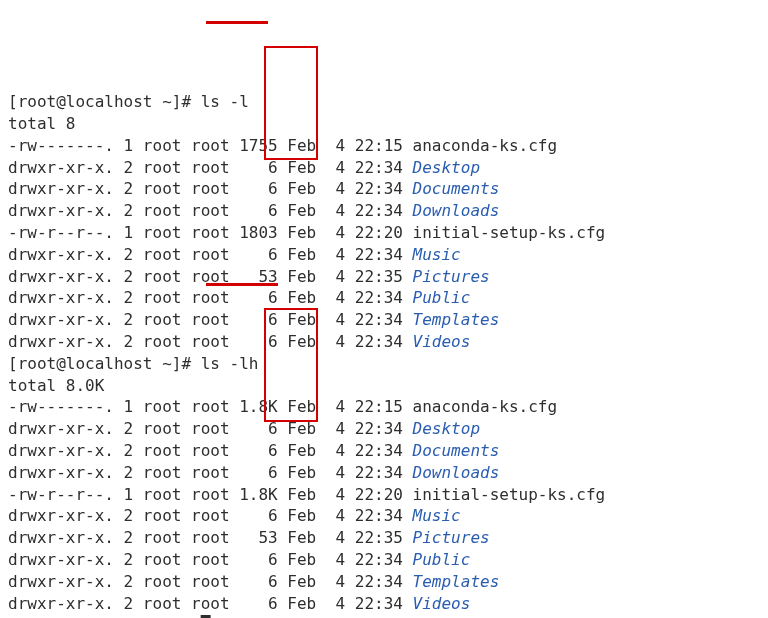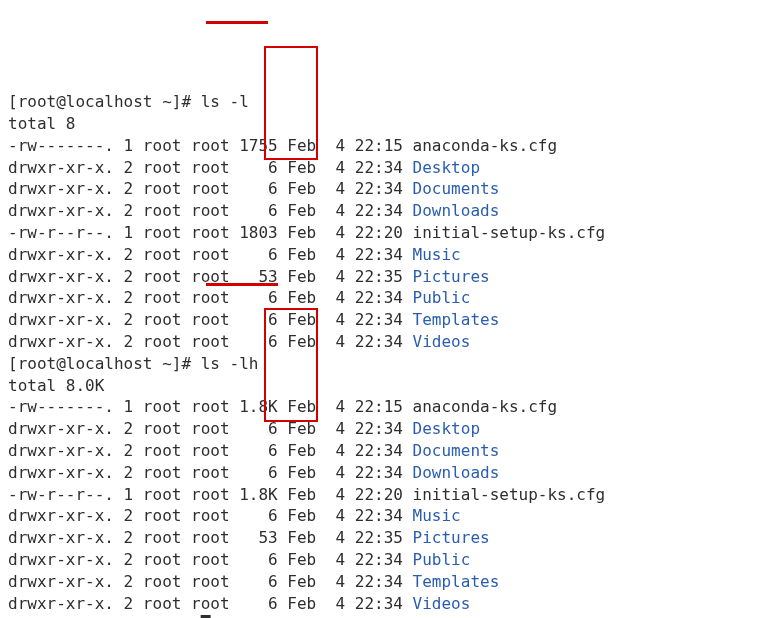--- a/index.html
+++ b/index.html
@@ -9,21 +9,21 @@
     font-family: "DejaVu Sans Mono", "Menlo", "Consolas", monospace;
     font-size: 16px;
     line-height: 21.8px;
     color: #2e2e2e;
     white-space: pre;
     width: 768px;
     box-sizing: border-box;
     position: relative;
   }
   .line { position: relative; height: 21.8px; }
-  .dir  { color: #2a5db0; }
+  .dir  { color: #2a5db0; font-style: italic; }
   .annot {
     position: absolute;
     border: 2px solid #d40000;
     pointer-events: none;
     box-sizing: border-box;
   }
 </style>
 </head>
 <body>
 

